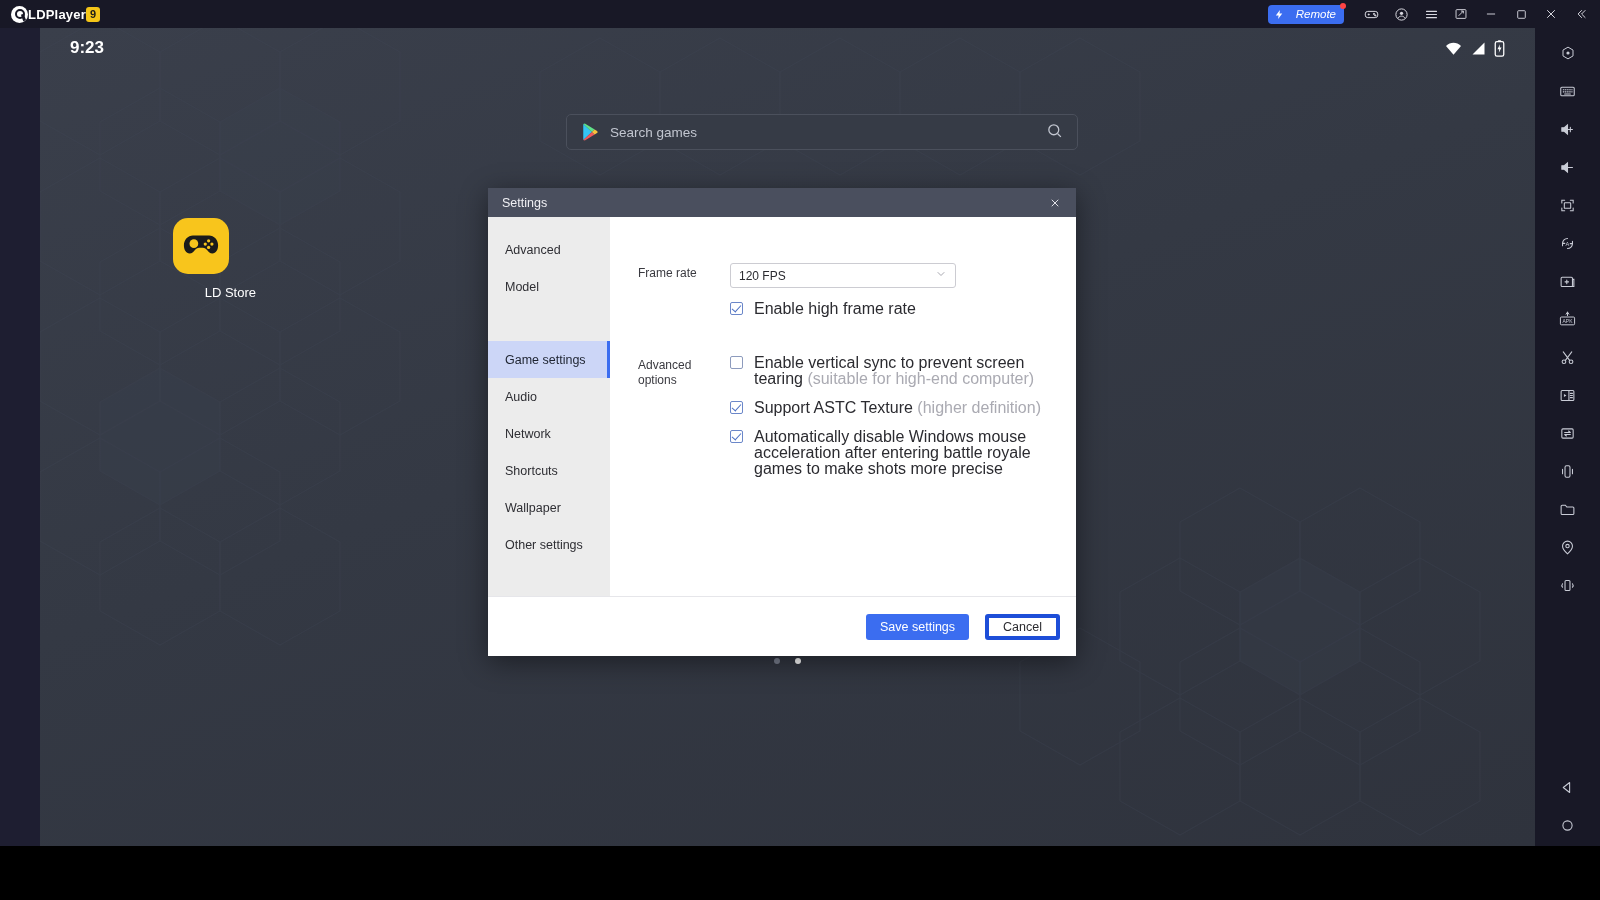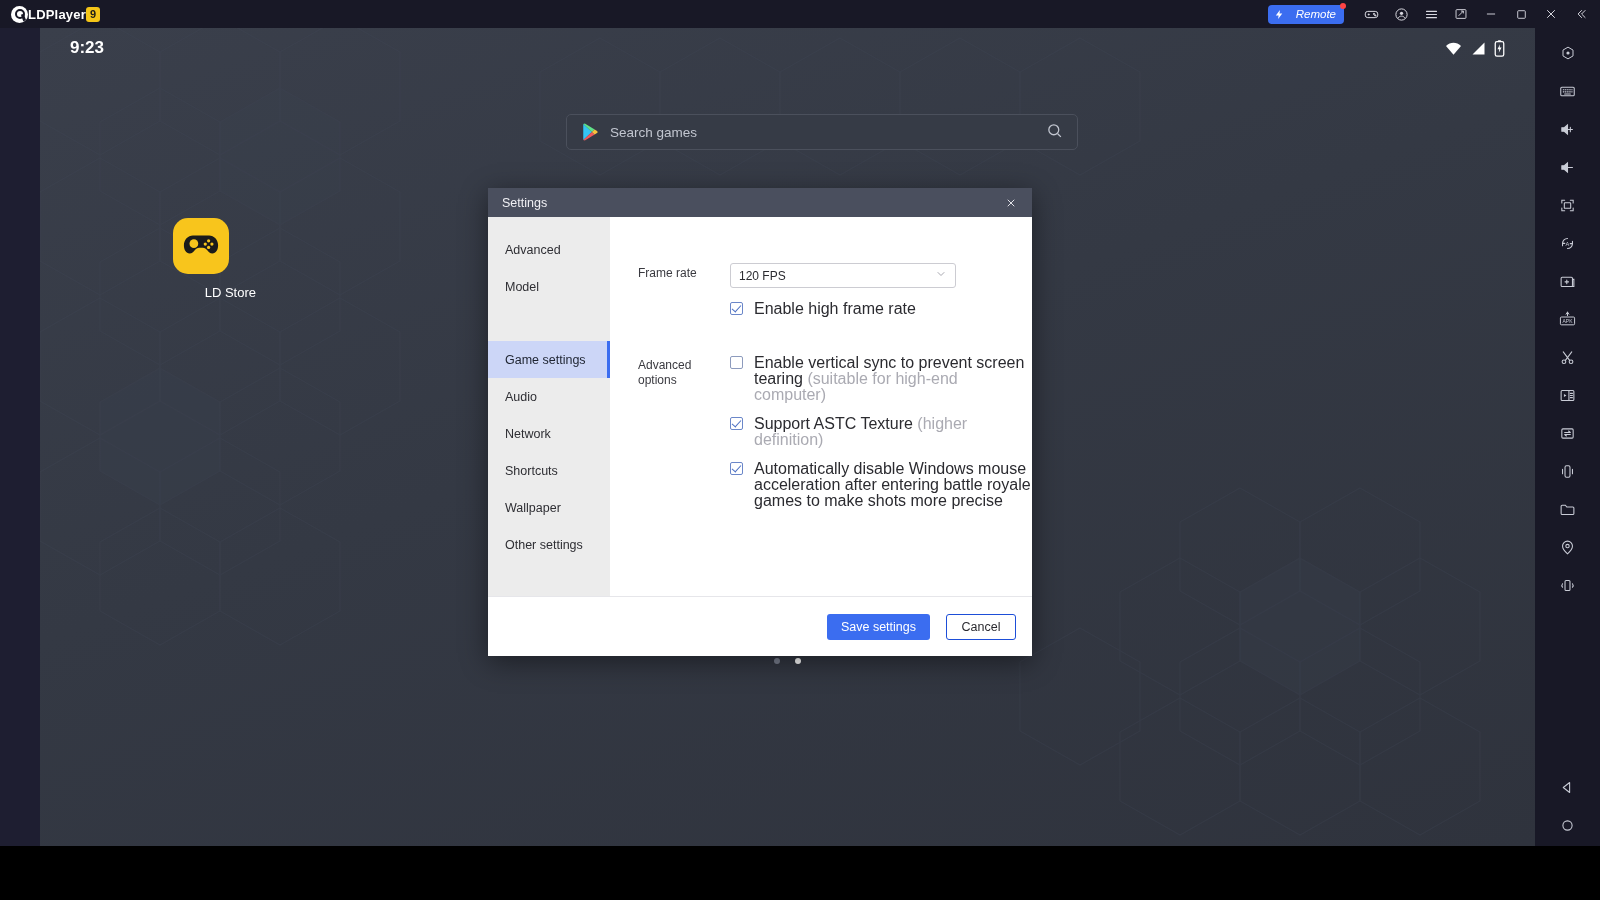--- a/index.html
+++ b/index.html
@@ -97,21 +97,21 @@
   
   .toolbar-right {
     position: absolute; right: 0; top: 28px; width: 65px; height: 872px;
     background: #181826; display: flex; flex-direction: column; align-items: center;
   }
   .tool { width: 42px; height: 38px; display: flex; align-items: center; justify-content: center; color: #c9ccd6; }
   .tool-sep { flex: 1; }
 
   
   .dialog {
-    position: absolute; left: 488px; top: 188px; width: 544px; height: 468px;
+    position: absolute; left: 488px; top: 188px; width: 588px; height: 468px;
     background: #701a75; box-shadow: 0 6px 26px rgba(0,0,0,.45);
     display: flex; flex-direction: column;
   }
   .dlg-title {
     height: 29px; background: #4a4f5e; display: flex; align-items: center;
     padding: 0 10px 0 14px; color: #f0f0f4; font-size: 12.5px;
   }
   .dlg-close { margin-left: auto; width: 22px; height: 22px;
     display: flex; align-items: center; justify-content: center; color: #e2e2e8; font-size: 15px; }
   .dlg-body { flex: 1; display: flex; background: #ffffff; }
@@ -155,21 +155,21 @@
   .muted { color: #aaaab2; }
 
   .dlg-footer {
     height: 60px; background: #fff; border-top: 1px solid #e6e6ea;
     display: flex; align-items: center; justify-content: flex-end;
     padding-right: 16px; gap: 16px;
   }
   .btn { height: 26px; border-radius: 3px; font-size: 12.5px;
     display: flex; align-items: center; justify-content: center; padding: 0 14px; }
   .btn-primary { background: #3b6df0; color: #fff; min-width: 86px; }
-  .btn-ghost { background: #fff; color: #2b2b30; border: 1px solid #1d4ed8; min-width: 70px; }
+  .btn-ghost { background: #fff; color: #2b2b30; border: 4px solid #1d4ed8; min-width: 70px; }
 
   
   .bottombar { position: absolute; left: 0; bottom: 0; width: 1600px; height: 54px; background: #000; }
   .leftbar { position: absolute; left: 0; top: 28px; width: 40px; height: 818px; background: #1e1e31; }
 </style>
 </head>
 <body>
 
 <div id="app">
 

